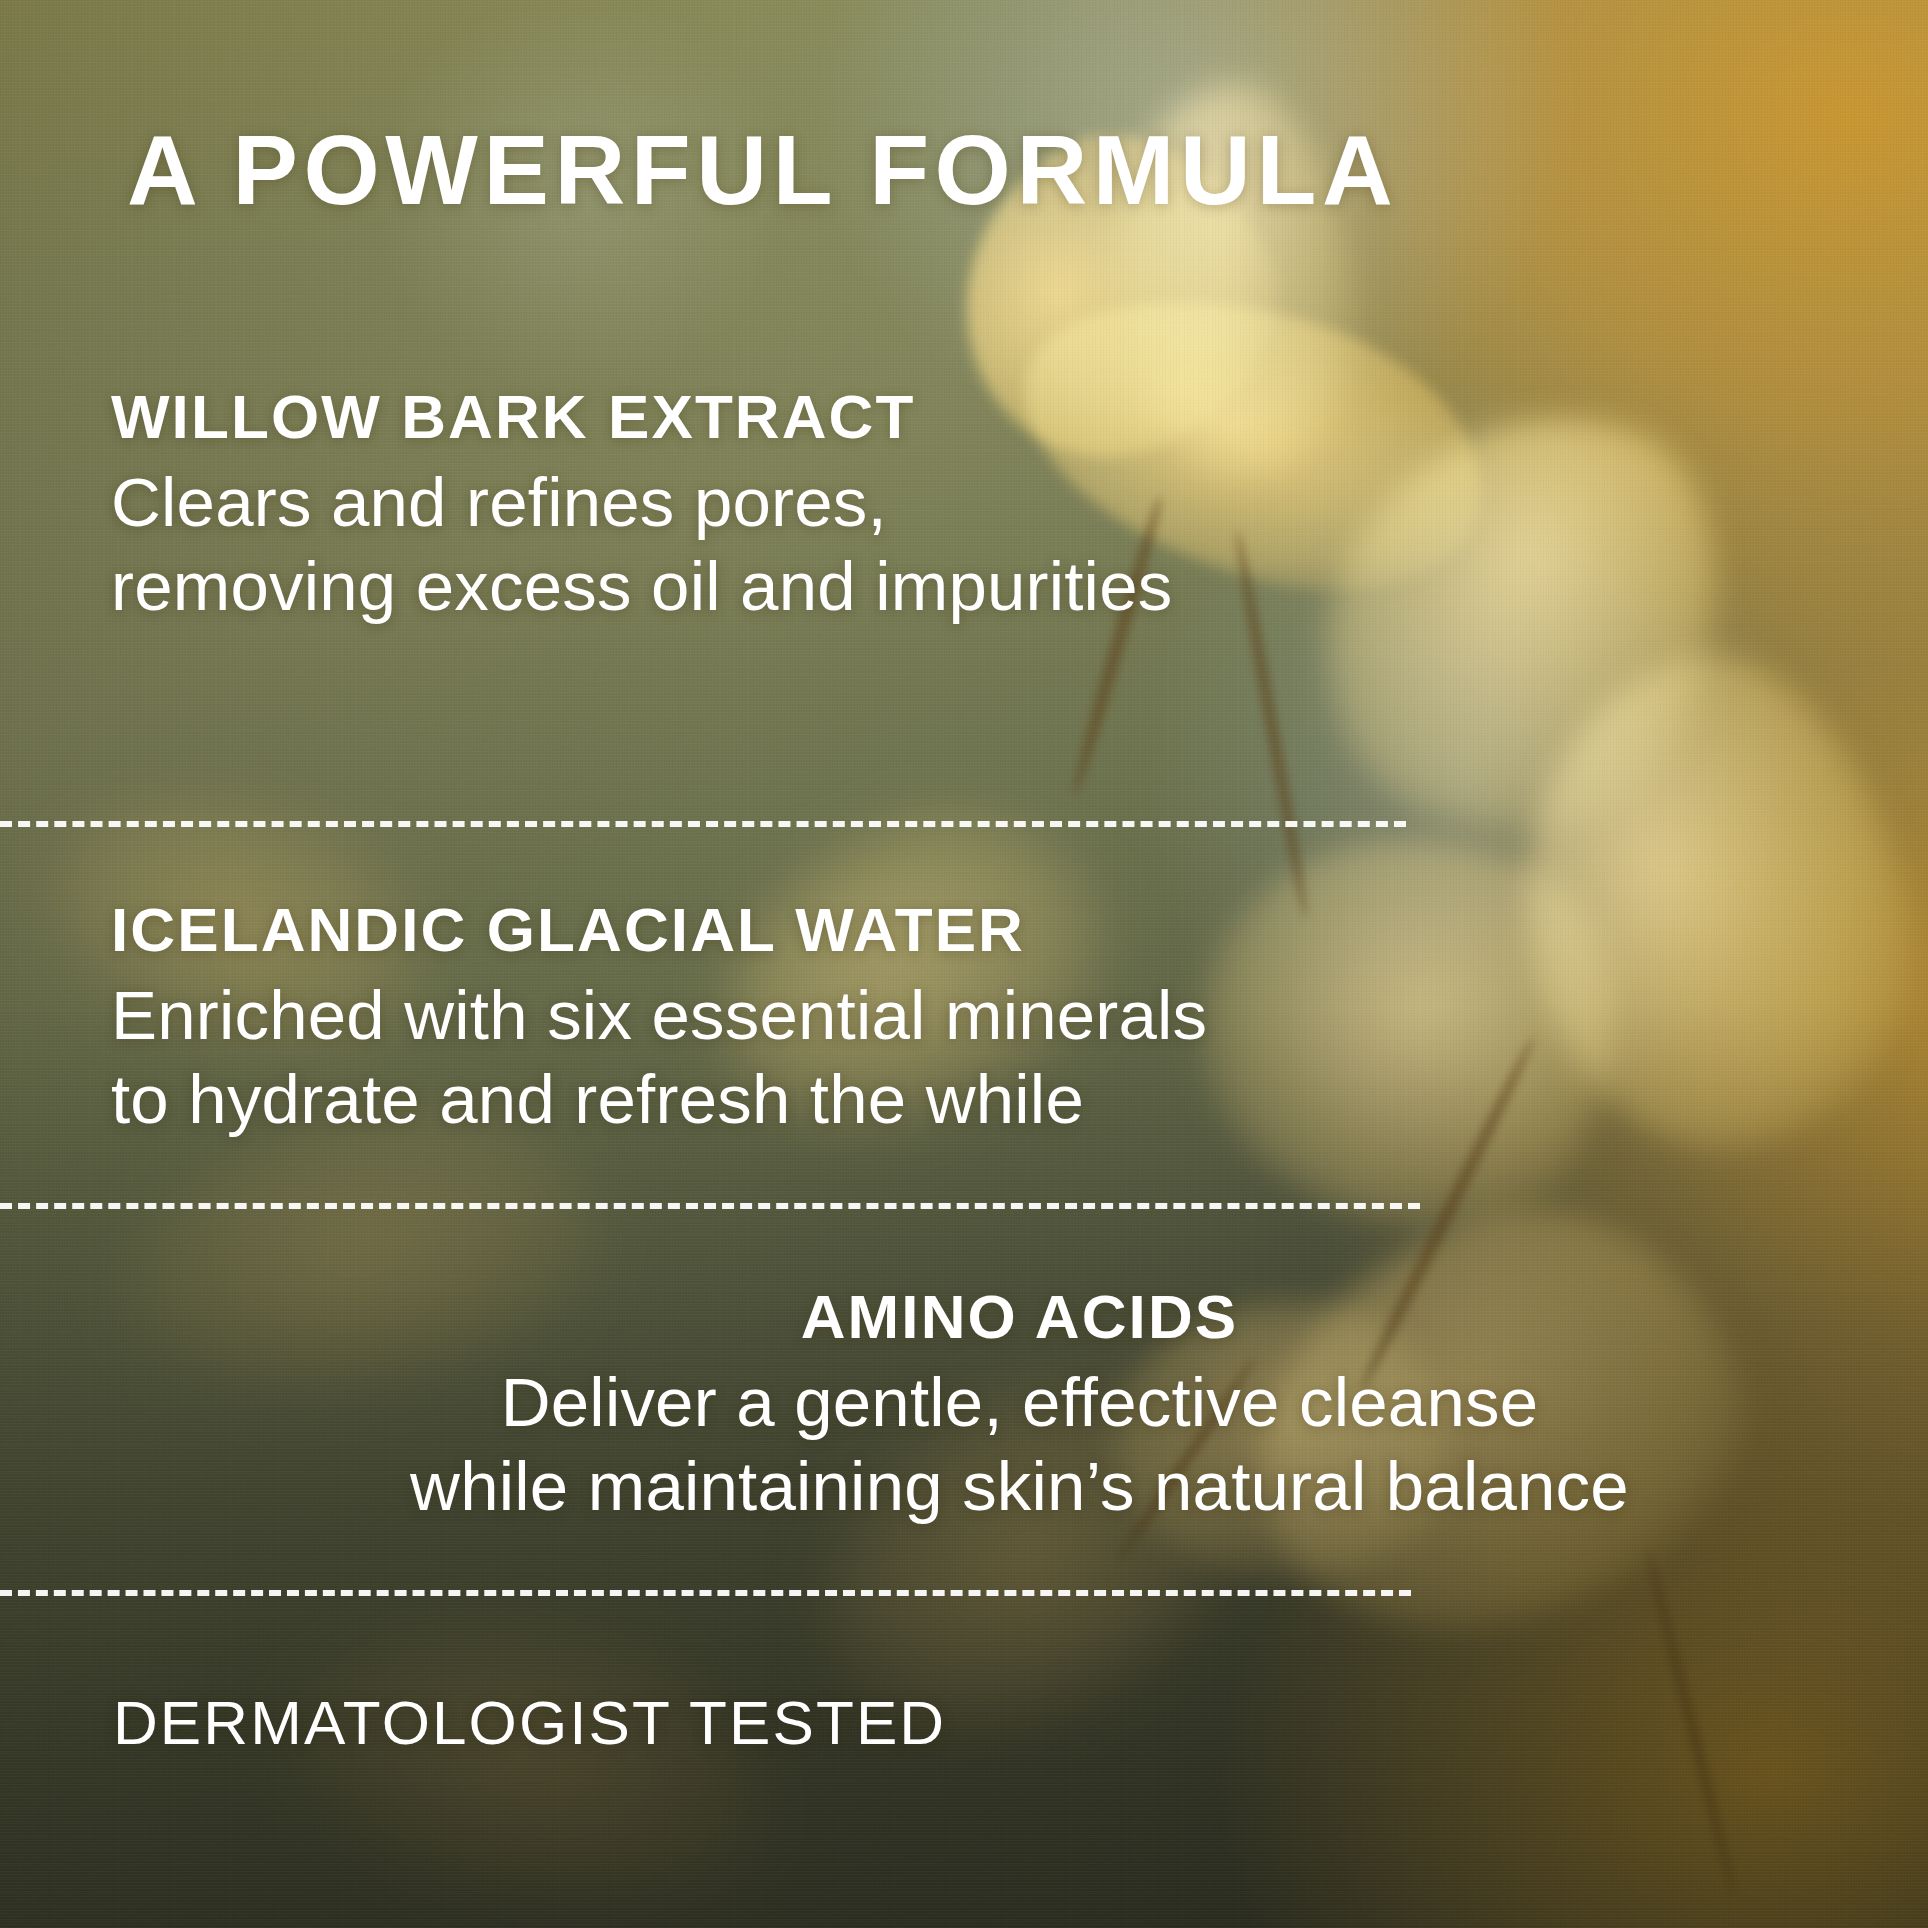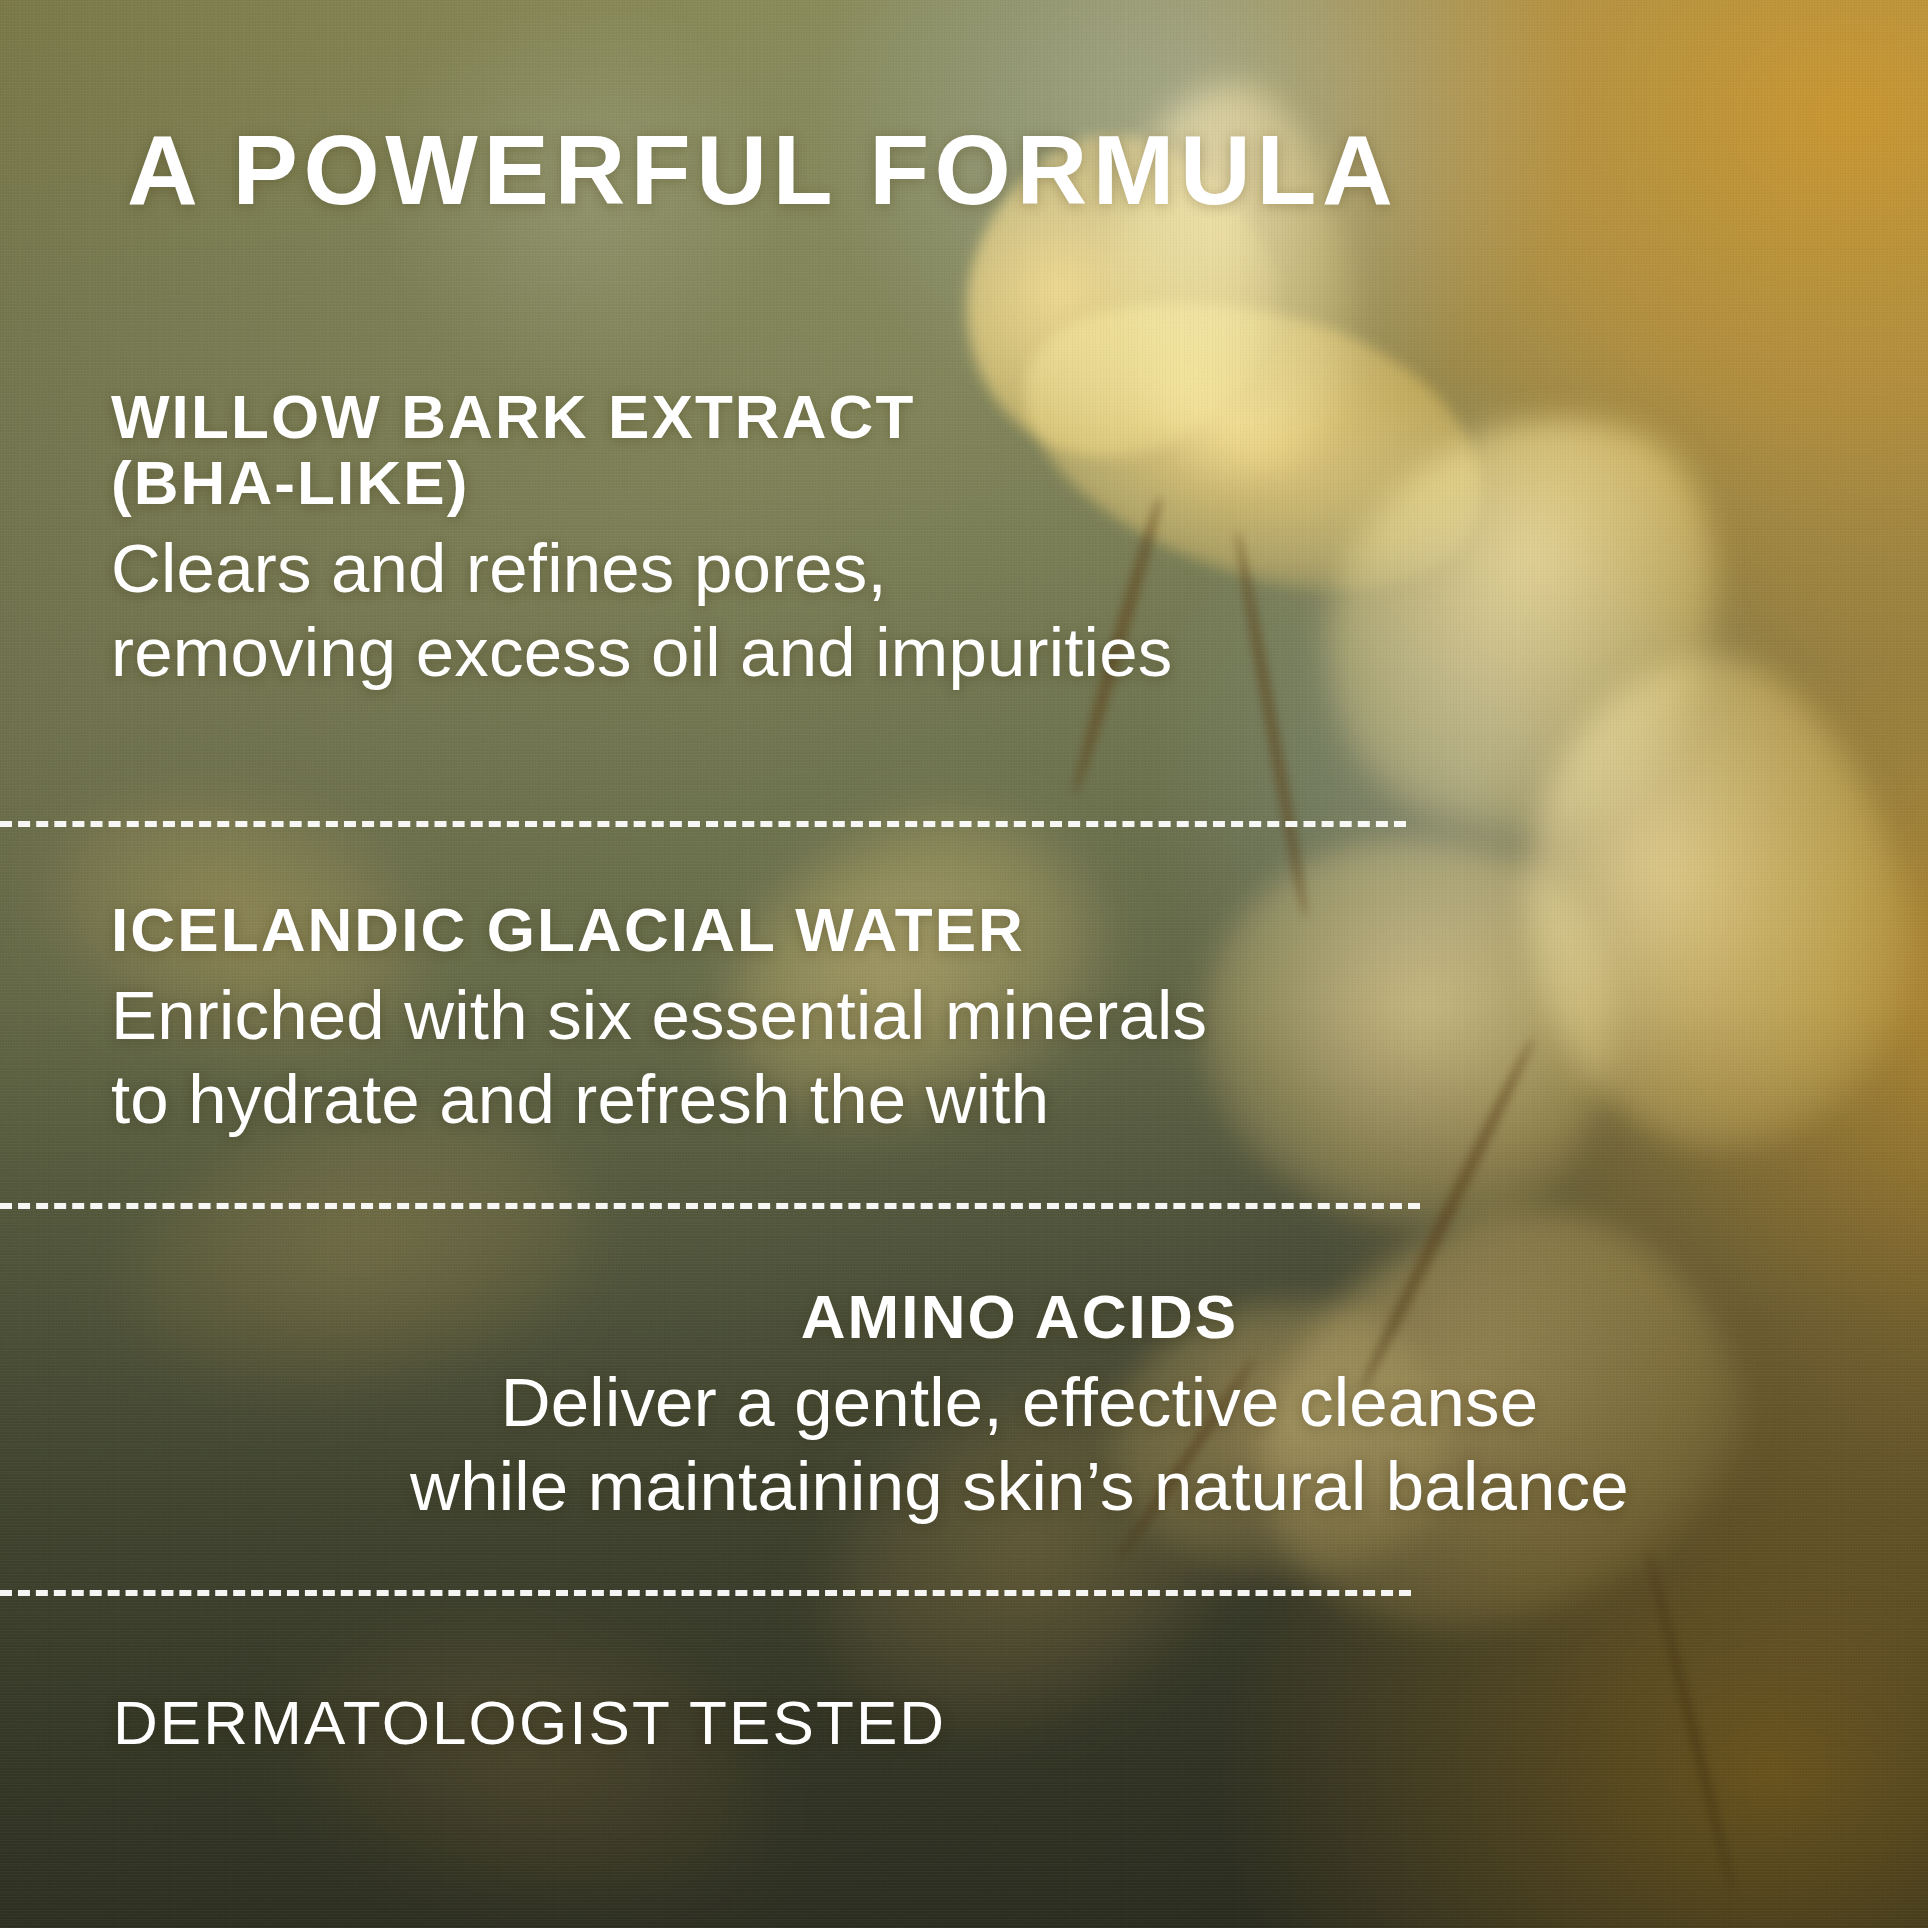--- a/index.html
+++ b/index.html
@@ -234,37 +234,36 @@
   <div class="bg-layer bg-scrim"></div>
   <div class="bg-layer bg-grain"></div>
 
   <div class="content">
 
     <div class="page-title">A POWERFUL FORMULA</div>
 
     <div class="section" style="top:384px;">
       <div class="section-heading">
         <span>WILLOW BARK EXTRACT</span>
-        <span class="line2">(BHA-LIKE)</span>
       </div>
       <div class="section-body">
         <span>Clears and refines pores,</span>
         <span>removing excess oil and impurities</span>
       </div>
     </div>
 
     <div class="divider d1"></div>
 
     <div class="section" style="top:897px;">
       <div class="section-heading">
         <span>ICELANDIC GLACIAL WATER</span>
       </div>
       <div class="section-body">
         <span>Enriched with six essential minerals</span>
-        <span>to hydrate and refresh the with</span>
+        <span>to hydrate and refresh the while</span>
       </div>
     </div>
 
     <div class="divider d2"></div>
 
     <div class="section" style="top:1284px;text-align:center;">
       <div class="section-heading">
         <span>AMINO ACIDS</span>
       </div>
       <div class="section-body">

